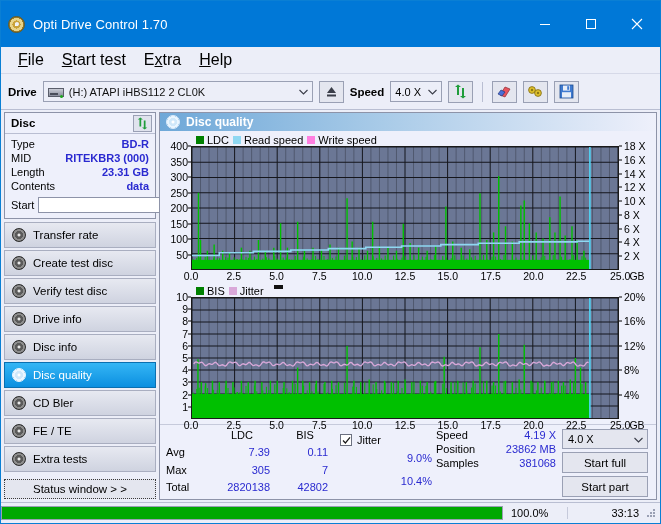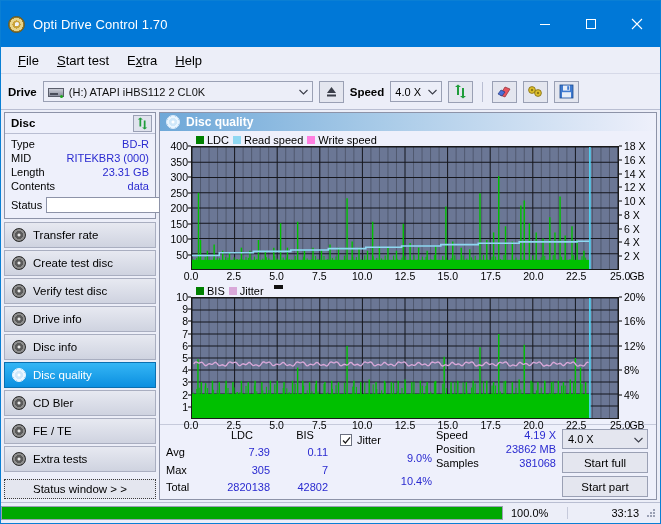--- a/index.html
+++ b/index.html
@@ -40,21 +40,21 @@
     width:46px;height:30px;display:flex;align-items:center;justify-content:center;
     color:#fff;font-size:13px;
   }
   .winbtn svg{display:block;}
   
   .menubar{
     height:26px;background:#eceef8;display:flex;align-items:center;
     padding-left:8px;flex:0 0 auto;border-bottom:1px solid #d6d9e8;
   }
   .menuitem{
-    font-size:13px;color:#000;padding:3px 9px;
+    font-size:16px;color:#000;padding:3px 9px;
   }
   .menuitem u{text-decoration:underline;}
   
   .toolbar{
     height:35px;background:#eceef8;display:flex;align-items:center;
     padding:0 7px;flex:0 0 auto;gap:6px;
     border-bottom:1px solid #b9bed2;
   }
   .tb-label{font-size:11.5px;font-weight:bold;color:#000;}
   .drive-combo{
@@ -110,21 +110,21 @@
     height:20px;display:flex;align-items:center;justify-content:space-between;
     padding:0 3px 0 6px;border-bottom:1px solid #b9bed2;background:#eef0fb;
   }
   .disc-head b{font-size:11.5px;}
   .mini-btn{
     width:19px;height:17px;border:1px solid #9aa0b4;background:#e0e3ee;
     display:flex;align-items:center;justify-content:center;box-sizing:border-box;
   }
   .disc-rows{padding:3px 6px 4px 6px;}
   .drow{display:flex;justify-content:space-between;font-size:11px;line-height:14px;color:#000;}
-  .drow .v{color:#2a2ad0;}
+  .drow .v{color:#2a2ad0;font-weight:bold;}
   .label-row{display:flex;align-items:center;margin-top:3px;gap:4px;}
   .label-input{
     flex:1;height:16px;background:#fff;border:1px solid #8d93a8;box-sizing:border-box;
   }
   .disc-btn{
     width:19px;height:18px;border:1px solid #9aa0b4;background:#e0e3ee;
     display:flex;align-items:center;justify-content:center;box-sizing:border-box;
   }
   .cd-glyph{
     width:13px;height:13px;border-radius:50%;
@@ -368,21 +368,21 @@
           </div>
           <div class="drow">
             <span>Length</span>
             <span class="v">23.31 GB</span>
           </div>
           <div class="drow">
             <span>Contents</span>
             <span class="v">data</span>
           </div>
           <div class="label-row">
-            <span>Status</span>
+            <span>Start</span>
             <input class="label-input" type="text" value="" style="">
             <div class="disc-btn">
               <span class="cd-glyph"></span>
             </div>
           </div>
         </div>
       </div>
 
       <div class="navlist">
         <div class="navitem">

